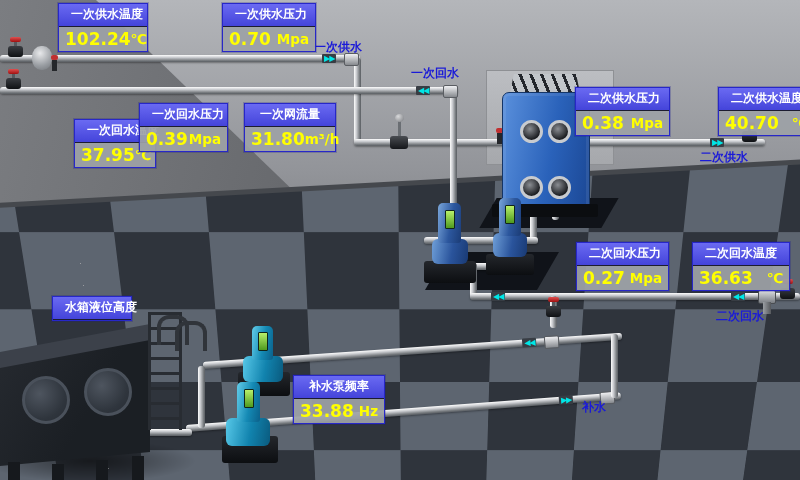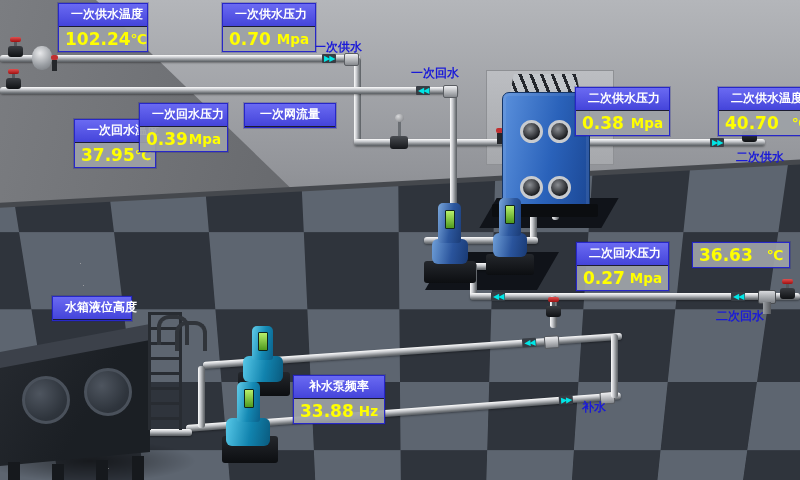--- a/index.html
+++ b/index.html
@@ -210,21 +210,21 @@
     <div class="tank-leg" style="left:52px;top:146px;"></div>
     <div class="tank-leg" style="left:96px;top:142px;"></div>
     <div class="tank-leg" style="left:132px;top:138px;"></div>
   </div>
   <div class="ladder"></div>
   <div class="hose" style="left:157px;top:315px;"></div>
   <div class="hose" style="left:175px;top:321px;"></div>
 
   <div class="plabel" style="left:314px;top:39px;">一次供水</div>
   <div class="plabel" style="left:411px;top:65px;">一次回水</div>
-  <div class="plabel" style="left:700px;top:149px;margin-left:36px;">二次供水</div>
+  <div class="plabel" style="left:700px;top:149px;">二次供水</div>
   <div class="plabel" style="left:716px;top:308px;">二次回水</div>
   <div class="plabel" style="left:582px;top:399px;">补水</div>
 
   <div class="gauge" style="left:58px;top:3px;width:88px;">
     <div class="g-head">一次供水温度</div>
     <div class="g-val">
         <span>102.24</span>
         <span class="g-unit">℃</span>
       </div>
   </div>
@@ -244,20 +244,24 @@
   </div>
   <div class="gauge" style="left:139px;top:103px;width:87px;">
     <div class="g-head">一次回水压力</div>
     <div class="g-val">
         <span>0.39</span>
         <span class="g-unit">Mpa</span>
       </div>
   </div>
   <div class="gauge" style="left:244px;top:103px;width:90px;">
     <div class="g-head">一次网流量</div>
+    <div class="g-val">
+        <span>31.80</span>
+        <span class="g-unit">m³/h</span>
+      </div>
   </div>
   <div class="gauge" style="left:575px;top:87px;width:93px;">
     <div class="g-head">二次供水压力</div>
     <div class="g-val">
         <span>0.38</span>
         <span class="g-unit">Mpa</span>
       </div>
   </div>
   <div class="gauge" style="left:702px;top:87px;width:95px;margin-left:16px;">
     <div class="g-head">二次供水温度</div>
@@ -267,20 +271,21 @@
       </div>
   </div>
   <div class="gauge" style="left:576px;top:242px;width:91px;">
     <div class="g-head">二次回水压力</div>
     <div class="g-val">
         <span>0.27</span>
         <span class="g-unit">Mpa</span>
       </div>
   </div>
   <div class="gauge" style="left:692px;top:242px;width:96px;">
+    <div class="g-head">二次回水温度</div>
     <div class="g-val">
         <span>36.63</span>
         <span class="g-unit">℃</span>
       </div>
   </div>
   <div class="gauge" style="left:52px;top:296px;width:78px;">
     <div class="g-head">水箱液位高度</div>
   </div>
   <div class="gauge" style="left:293px;top:375px;width:90px;">
     <div class="g-head">补水泵频率</div>

